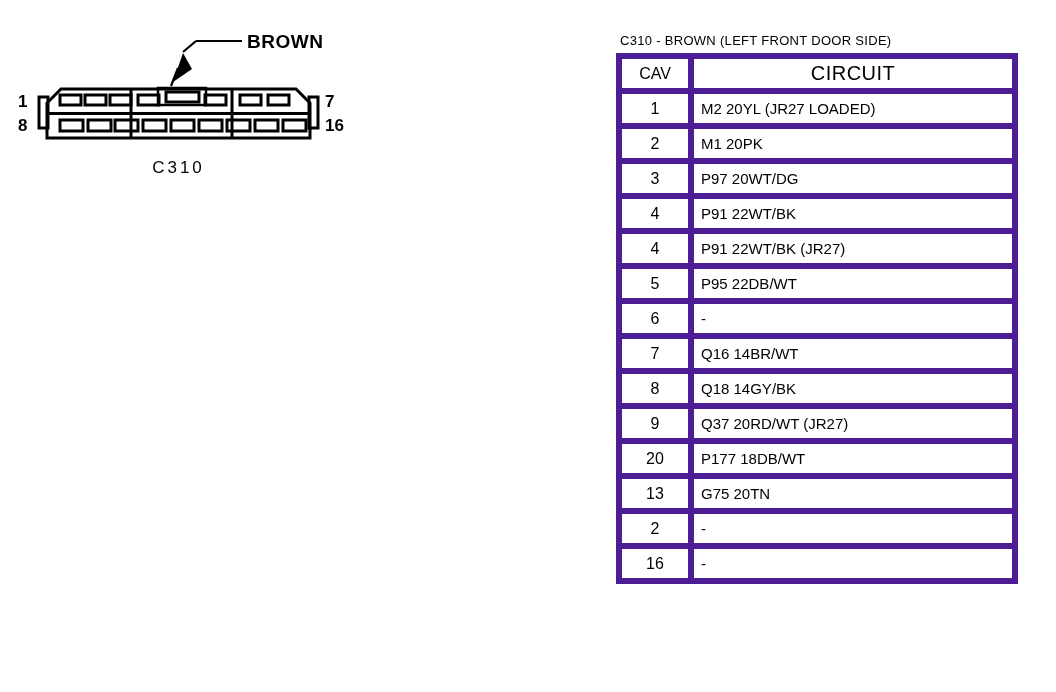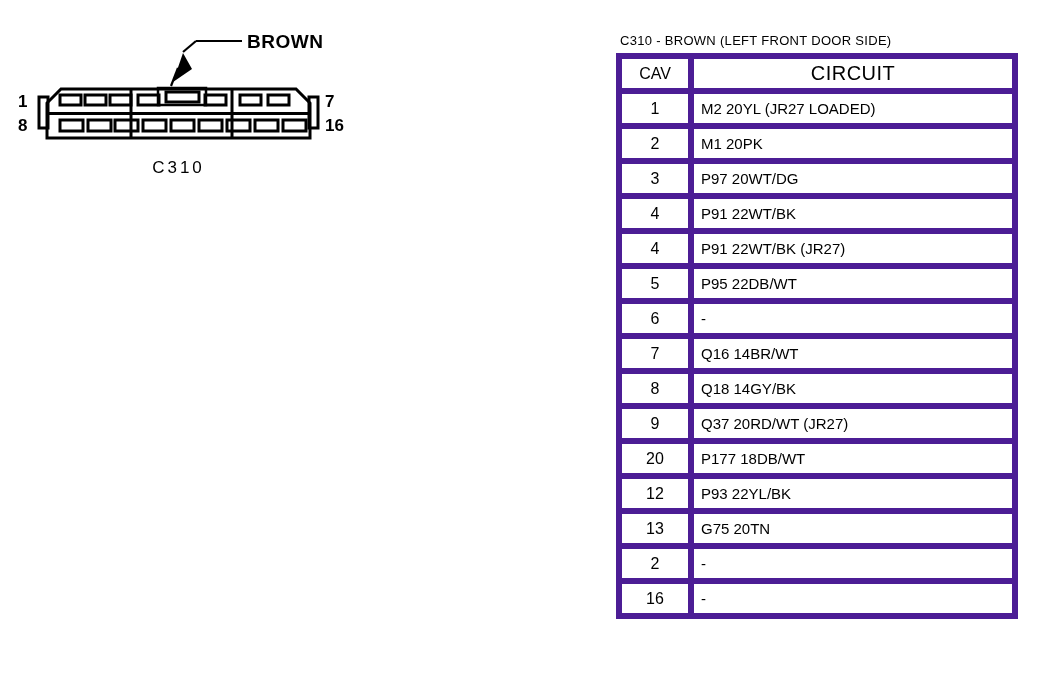--- a/index.html
+++ b/index.html
@@ -238,24 +238,20 @@
         </tr>
         <tr>
           <td class="cav-cell">9</td>
           <td class="circuit-cell">Q37 20RD/WT (JR27)</td>
         </tr>
         <tr>
           <td class="cav-cell">20</td>
           <td class="circuit-cell">P177 18DB/WT</td>
         </tr>
         <tr>
-          <td class="cav-cell">12</td>
-          <td class="circuit-cell">P93 22YL/BK</td>
-        </tr>
-        <tr>
           <td class="cav-cell">13</td>
           <td class="circuit-cell">G75 20TN</td>
         </tr>
         <tr>
           <td class="cav-cell">2</td>
           <td class="circuit-cell">-</td>
         </tr>
         <tr>
           <td class="cav-cell">16</td>
           <td class="circuit-cell">-</td>

